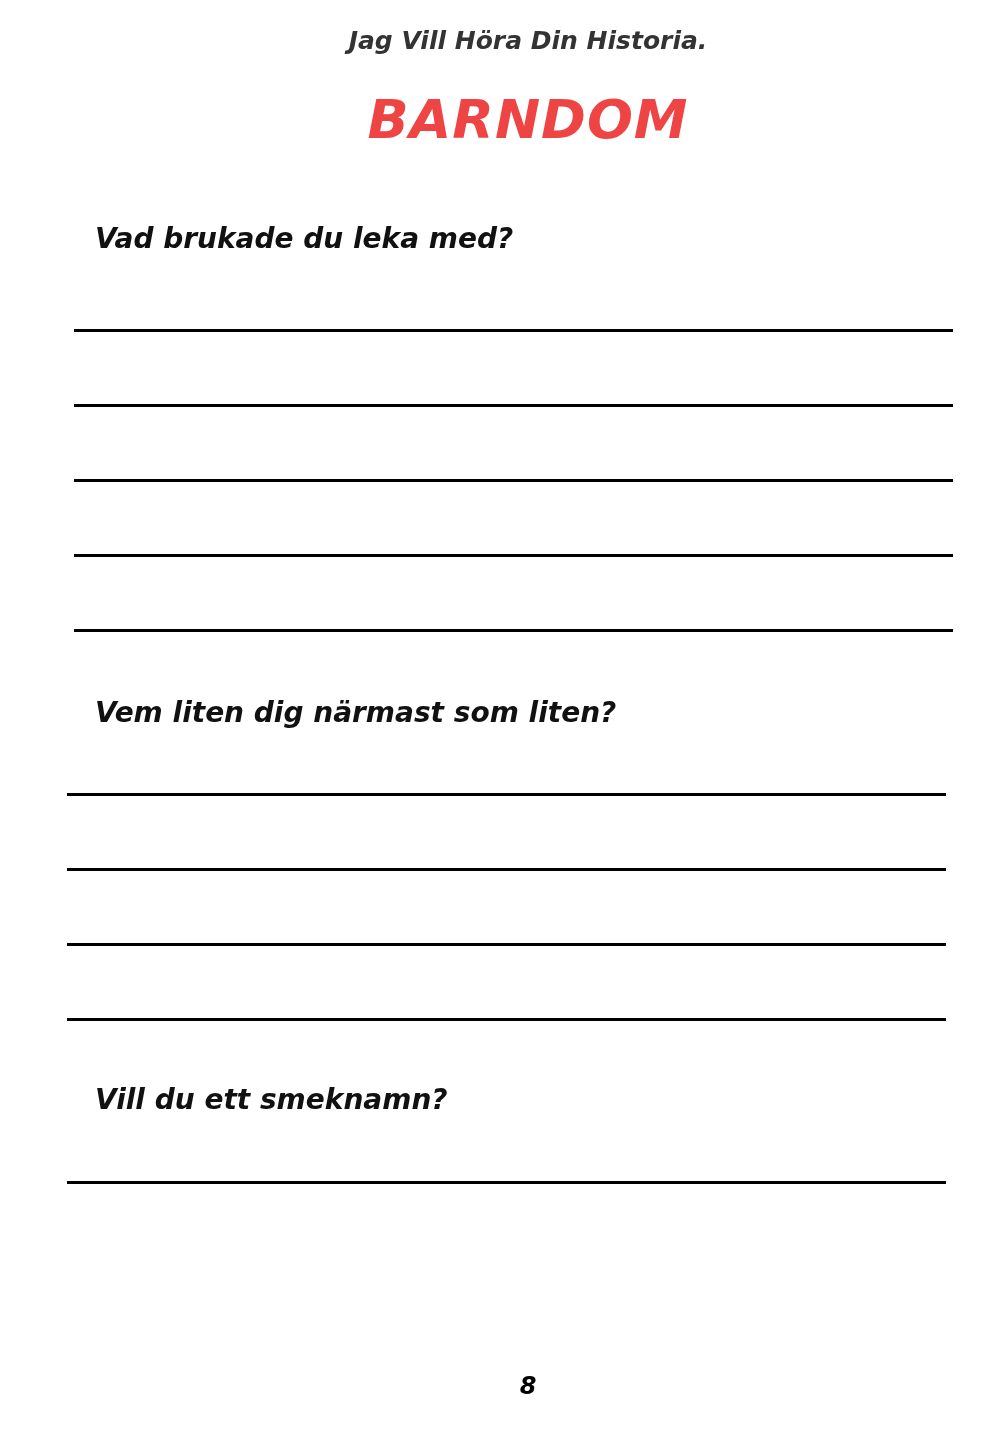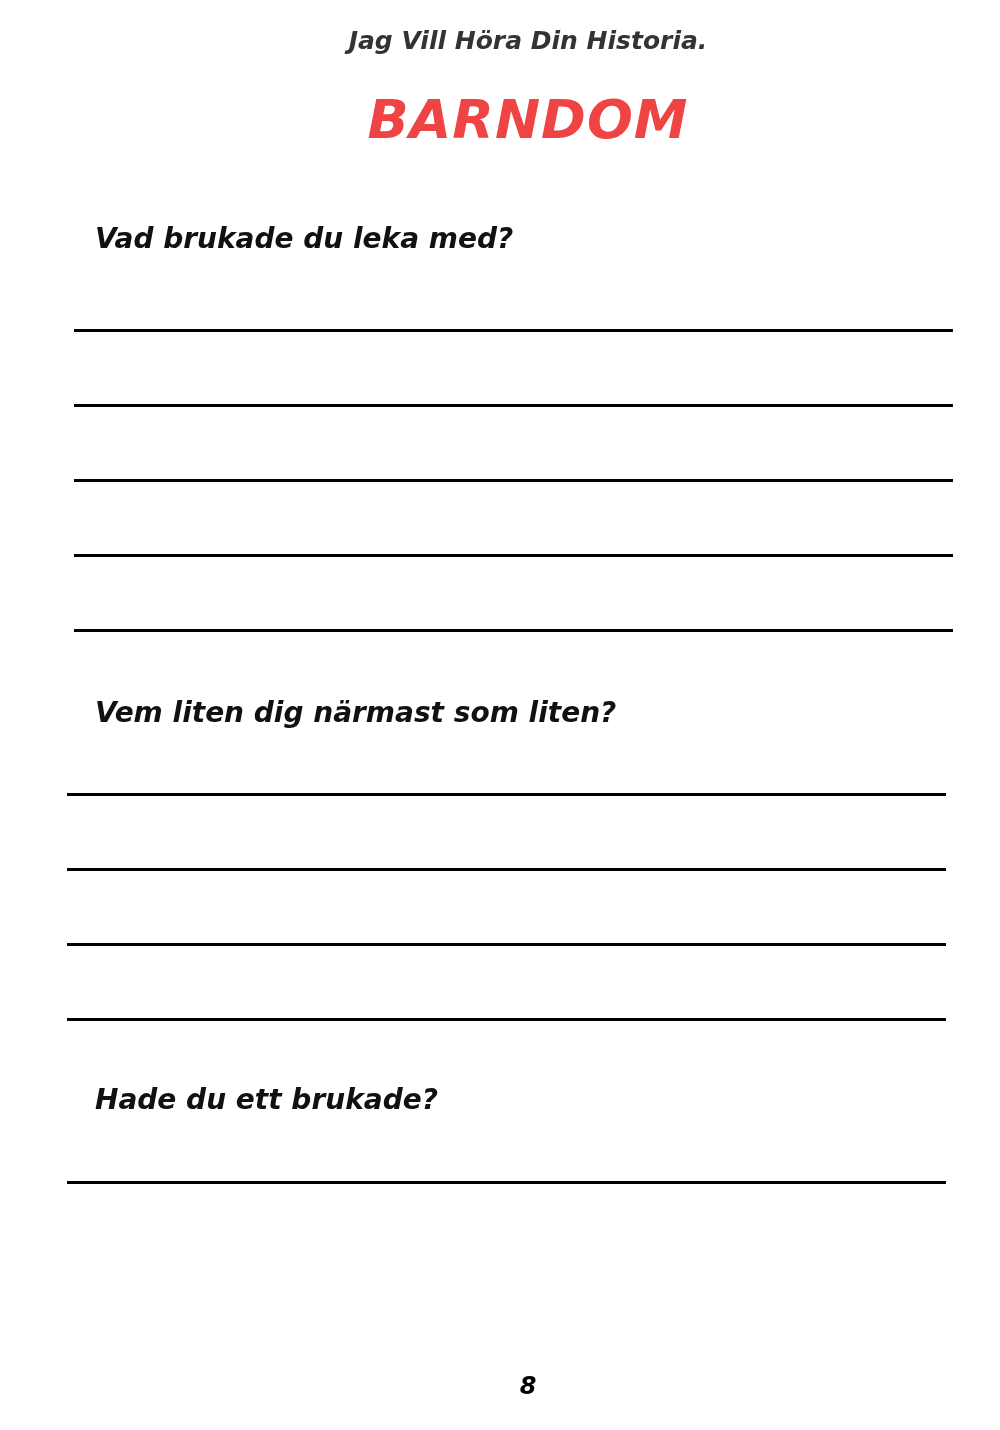--- a/index.html
+++ b/index.html
@@ -27,16 +27,16 @@
 <div class="abs line" style="left:74px; width:851px; top:479px;"></div>
 <div class="abs line" style="left:74px; width:851px; top:554px;"></div>
 <div class="abs line" style="left:74px; width:851px; top:629px;"></div>
 
 <div class="abs question" style="left:67px; top:696px;">Vem liten dig närmast som liten?</div>
 <div class="abs line" style="left:67px; width:851px; top:793px;"></div>
 <div class="abs line" style="left:67px; width:851px; top:868px;"></div>
 <div class="abs line" style="left:67px; width:851px; top:943px;"></div>
 <div class="abs line" style="left:67px; width:851px; top:1018px;"></div>
 
-<div class="abs question" style="left:67px; top:1083px;">Hade du ett brukade?</div>
+<div class="abs question" style="left:67px; top:1083px;">Vill du ett smeknamn?</div>
 <div class="abs line" style="left:67px; width:851px; top:1181px;"></div>
 
 <div class="abs pagenum">8</div>
 
 </body></html>

